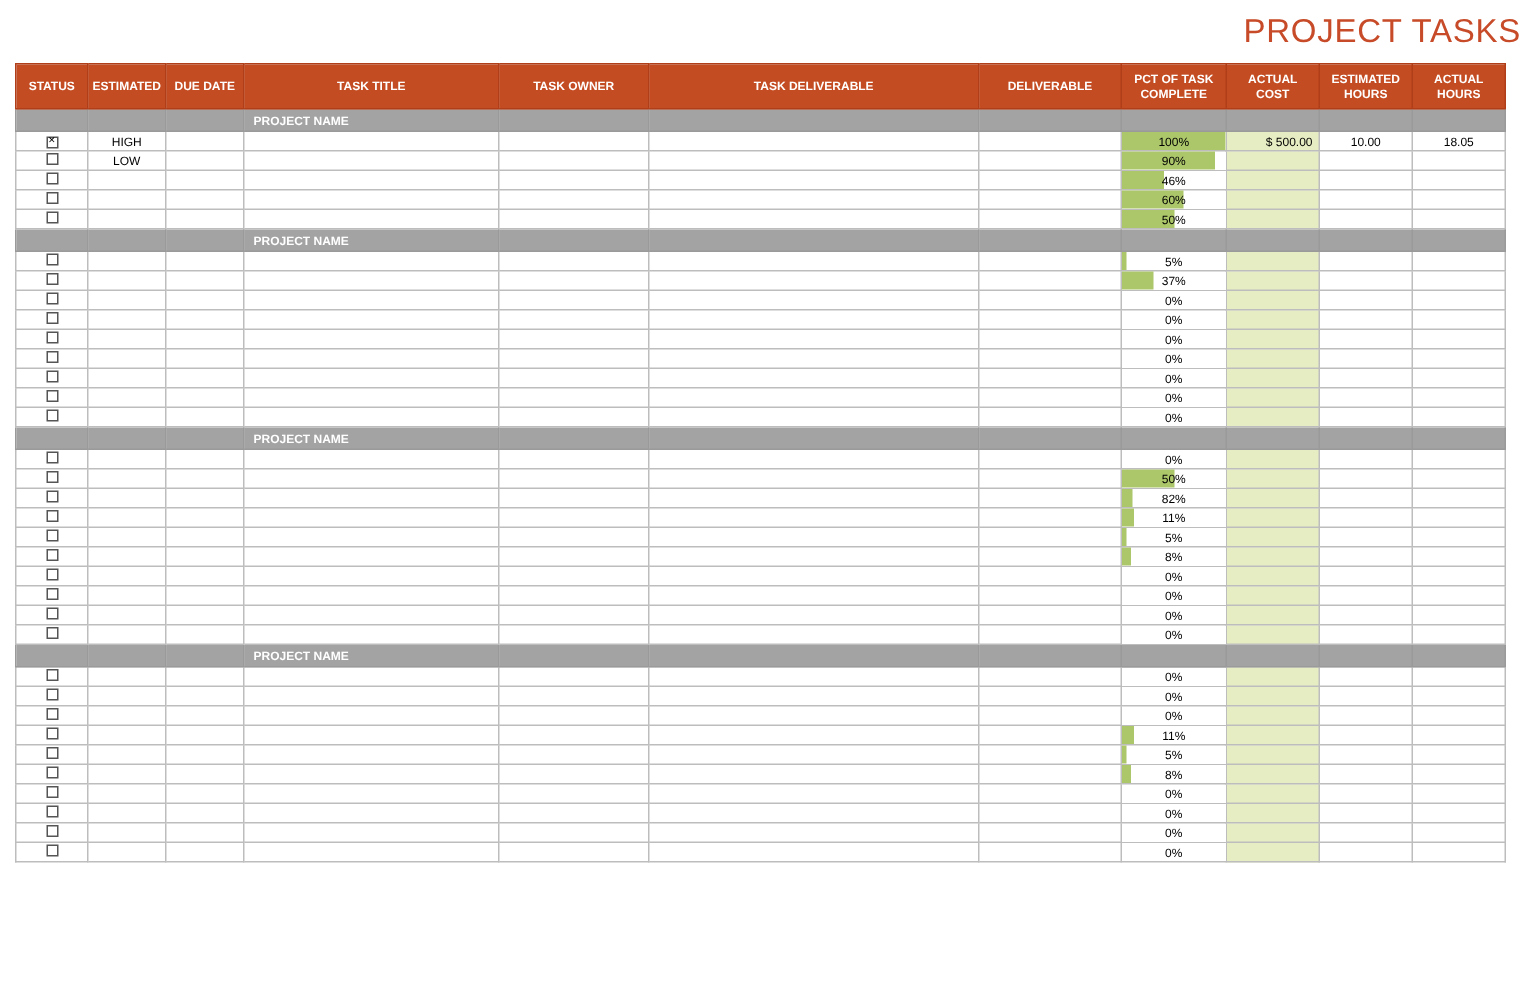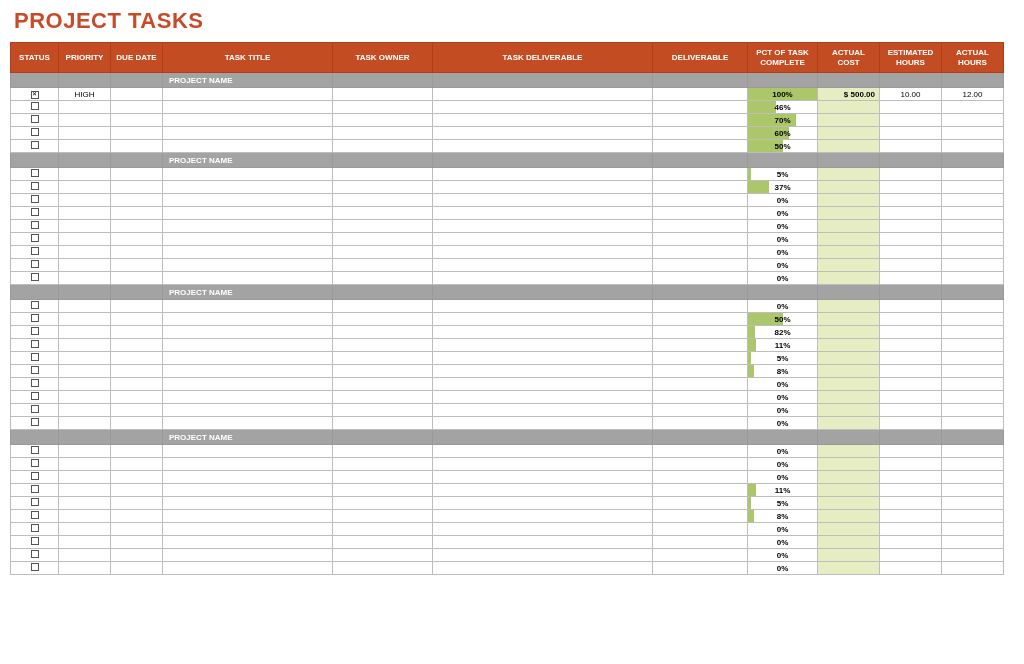--- a/index.html
+++ b/index.html
@@ -5,24 +5,25 @@
   * { box-sizing: border-box; }
   body {
     margin: 0;
     padding: 8px 10px;
     font-family: Arial, sans-serif;
     background: #fff;
     width: 1024px;
   }
   .title {
     font-size: 22px;
-    font-weight: bold;
+    font-weight: normal;
     color: #c74b28;
     letter-spacing: 0.5px;
     margin: 0 0 8px 4px;
+    text-align: right;
   }
   table {
     border-collapse: collapse;
     width: 984px;
     table-layout: fixed;
   }
   th {
     background: #c44c22;
     color: #fff;
     font-size: 8px;
@@ -66,25 +67,25 @@
   }
   .chk.on::after { content:"✕"; color:#000; font-size:6px; position:relative; top:-1px;}
   .pct-cell { padding:0; position:relative; }
   .pct-bar {
     position:absolute; left:0; top:0; bottom:0;
     background:#acc66a;
   }
   .pct-text {
     position:relative;
     font-size:8px;
-    font-weight:bold;
+    font-weight:normal;
     color:#000;
   }
   .fixed-cost-shade { background:#e7edc3 !important; }
-  .money { text-align:right; padding-right:4px;font-weight:bold; }
+  .money { text-align:right; padding-right:4px; }
 </style>
 </head>
 <body>
 
 <div class="title">PROJECT TASKS</div>
 
 <table>
   <colgroup>
     <col style="width:48px">
     <col style="width:52px">
@@ -94,21 +95,21 @@
     <col style="width:220px">
     <col style="width:95px">
     <col style="width:70px">
     <col style="width:62px">
     <col style="width:62px">
     <col style="width:62px">
   </colgroup>
   <thead>
     <tr>
       <th>STATUS</th>
-      <th>PRIORITY</th>
+      <th>ESTIMATED</th>
       <th>DUE DATE</th>
       <th>TASK TITLE</th>
       <th>TASK OWNER</th>
       <th>TASK DELIVERABLE</th>
       <th>DELIVERABLE</th>
       <th>PCT OF TASK COMPLETE</th>
       <th>ACTUAL COST</th>
       <th>ESTIMATED HOURS</th>
       <th>ACTUAL HOURS</th>
     </tr>
@@ -134,49 +135,49 @@
         <td></td>
         <td></td>
         <td></td>
         <td></td>
         <td class="pct-cell">
           <div class="pct-bar" style="width: 100%;"></div>
           <div class="pct-text">100%</div>
         </td>
         <td class="fixed-cost-shade money">$      500.00</td>
         <td>10.00</td>
-        <td>12.00</td>
+        <td>18.05</td>
+      </tr>
+      <tr>
+        <td><span class="chk"></span></td>
+        <td>LOW</td>
+        <td></td>
+        <td></td>
+        <td></td>
+        <td></td>
+        <td></td>
+        <td class="pct-cell">
+          <div class="pct-bar" style="width: 90%;"></div>
+          <div class="pct-text">90%</div>
+        </td>
+        <td class="fixed-cost-shade money"></td>
+        <td></td>
+        <td></td>
       </tr>
       <tr>
         <td><span class="chk"></span></td>
         <td></td>
         <td></td>
         <td></td>
         <td></td>
         <td></td>
         <td></td>
         <td class="pct-cell">
           <div class="pct-bar" style="width: 40%;"></div>
           <div class="pct-text">46%</div>
-        </td>
-        <td class="fixed-cost-shade money"></td>
-        <td></td>
-        <td></td>
-      </tr>
-      <tr>
-        <td><span class="chk"></span></td>
-        <td></td>
-        <td></td>
-        <td></td>
-        <td></td>
-        <td></td>
-        <td></td>
-        <td class="pct-cell">
-          <div class="pct-bar" style="width: 70%;"></div>
-          <div class="pct-text">70%</div>
         </td>
         <td class="fixed-cost-shade money"></td>
         <td></td>
         <td></td>
       </tr>
       <tr>
         <td><span class="chk"></span></td>
         <td></td>
         <td></td>
         <td></td>

